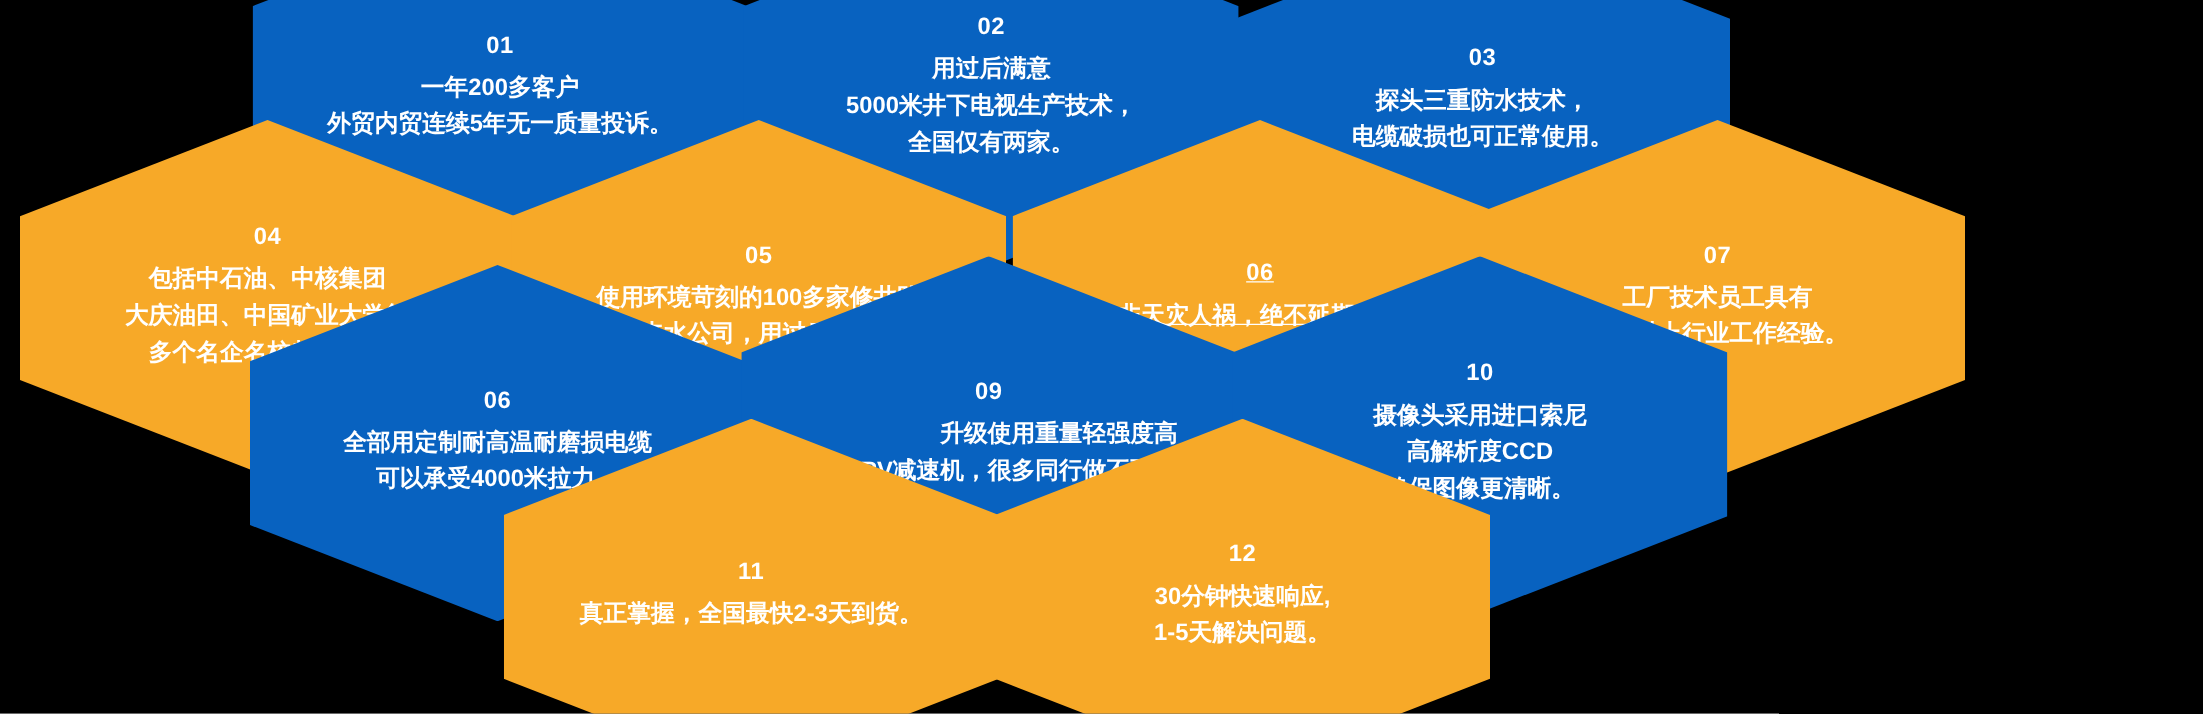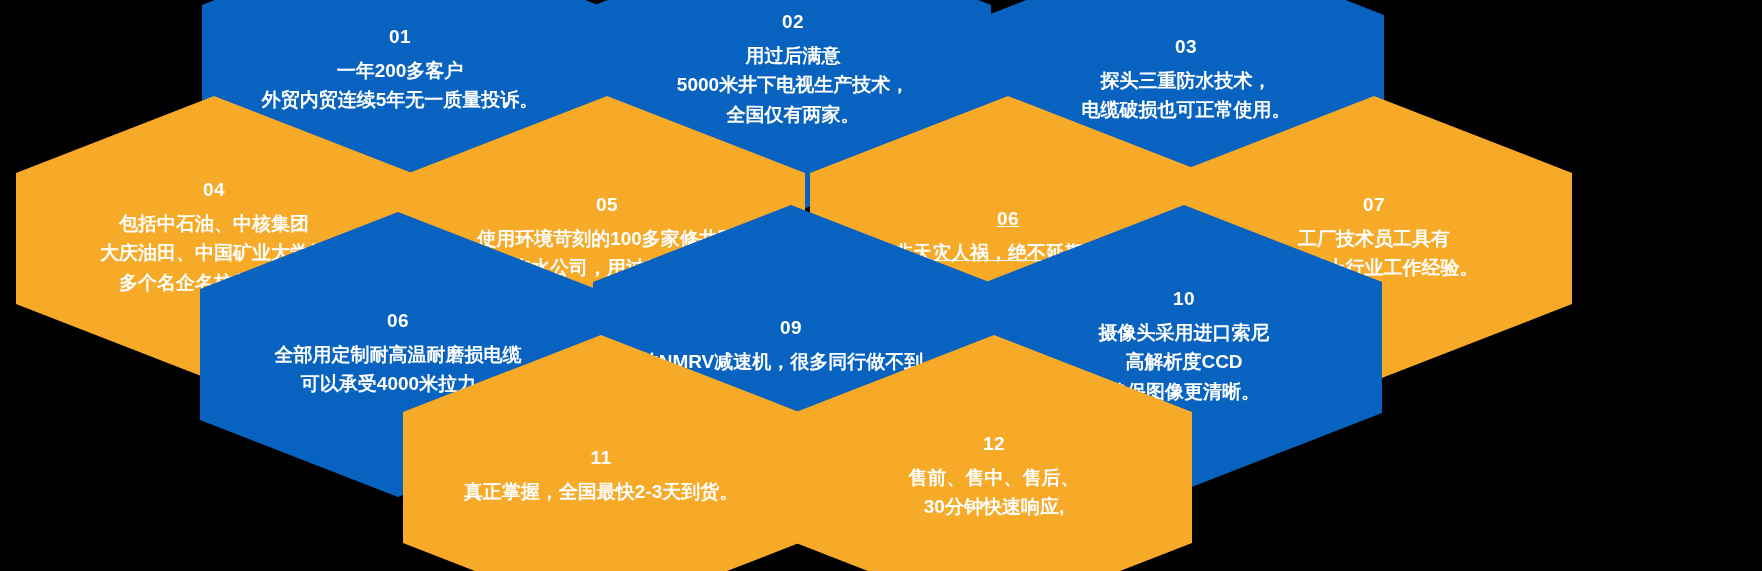--- a/index.html
+++ b/index.html
@@ -144,20 +144,21 @@
         <div class="hex-lines">
           <span class="ln">全部用定制耐高温耐磨损电缆</span>
           <span class="ln">可以承受4000米拉力。</span>
         </div>
       </div>
       <div class="hex blue" style="left: 593px; top: 205px; width: 396px; height: 285px; text-align: right;">
         <div class="accent white-l"></div>
         <div class="accent white-r"></div>
         <div class="hex-num">09</div>
         <div class="hex-lines">
+          <span class="ln">升级使用重量轻强度高</span>
           <span class="ln">的NMRV减速机，很多同行做不到。</span>
         </div>
       </div>
       <div class="hex blue" style="left: 986px; top: 205px; width: 396px; height: 285px;">
         <div class="accent white-l sm"></div>
         <div class="hex-num">10</div>
         <div class="hex-lines">
           <span class="ln">摄像头采用进口索尼</span>
           <span class="ln">高解析度CCD</span>
           <span class="ln">确保图像更清晰。</span>
@@ -167,18 +168,18 @@
         <div class="accent white-l"></div>
         <div class="accent white-r"></div>
         <div class="hex-num">11</div>
         <div class="hex-lines">
           <span class="ln">真正掌握，全国最快2-3天到货。</span>
         </div>
       </div>
       <div class="hex orange" style="left: 796px; top: 335px; width: 396px; height: 285px;">
         <div class="hex-num">12</div>
         <div class="hex-lines">
-          <span class="ln">售前、售中、售后、</span>
           <span class="ln">30分钟快速响应,</span>
+          <span class="ln">1-5天解决问题。</span>
         </div>
       </div>
     </div>
 </div>
 
 </body></html>

